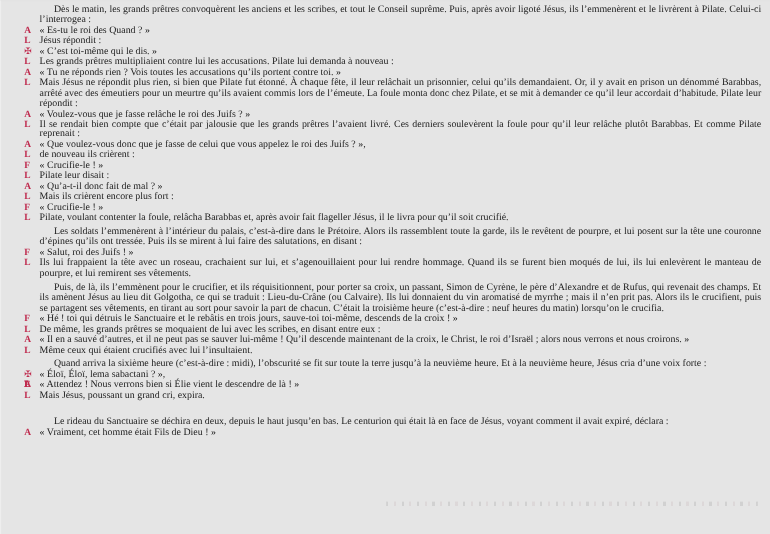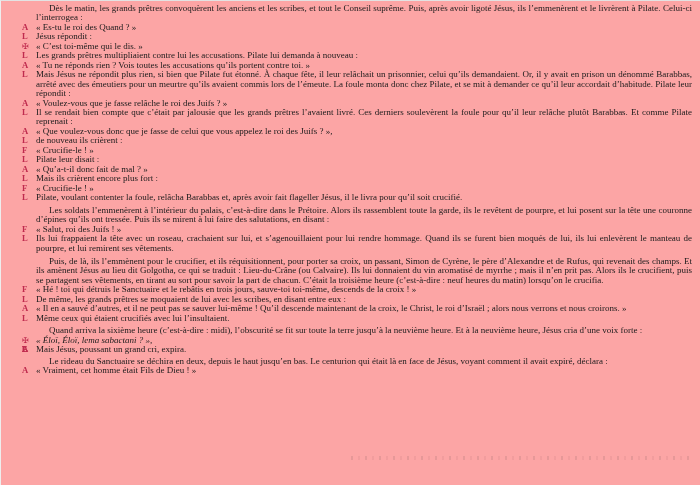--- a/index.html
+++ b/index.html
@@ -4,21 +4,21 @@
 <style>
   html, body {
     margin: 0;
     padding: 0;
     background: #ffffff;
   }
   .page {
     position: relative;
     width: 700px;
     height: 485px;
-    background: #fca5a5;
+    background: #e5e5e5;
     overflow: hidden;
     border-top: 1px solid #e3e3e3;
     border-left: 1px solid #eeeeee;
     font-family: "Liberation Serif", "DejaVu Serif", serif;
     color: var(--text-color, #1b1b1b);
   }
   .passage {
     margin: 3px 9px 0 35px;
     font-size: 9px;
     line-height: 9.45px;
@@ -42,24 +42,23 @@
     left: -14px;
   }
   .narration {
     text-indent: 13px;
     margin-top: 3.5px;
   }
   .narration.first {
     margin-top: 0;
   }
   .narration.gap-large {
-    margin-top: 2px;
+    margin-top: 14px;
   }
   .italic {
-    font-style: italic;
   }
   .showthrough {
     position: absolute;
     left: 350px;
     right: 12px;
     top: 455px;
     height: 4px;
     background: repeating-linear-gradient(90deg,
       rgba(40,40,40,0.10) 0px 2px,
       rgba(0,0,0,0) 2px 7px,
@@ -97,19 +96,19 @@
       <div class="block narration"><span class="text">Puis, de là, ils l’emmènent pour le crucifier, et ils réquisitionnent, pour porter sa croix, un passant, Simon de Cyrène, le père d’Alexandre et de Rufus, qui revenait des champs. Et ils amènent Jésus au lieu dit Golgotha, ce qui se traduit : Lieu-du-Crâne (ou Calvaire). Ils lui donnaient du vin aromatisé de myrrhe ; mais il n’en prit pas. Alors ils le crucifient, puis se partagent ses vêtements, en tirant au sort pour savoir la part de chacun. C’était la troisième heure (c’est-à-dire : neuf heures du matin) lorsqu’on le crucifia.</span></div>
       <div class="block speech"><span class="marker">F</span><span class="text">« Hé ! toi qui détruis le Sanctuaire et le rebâtis en trois jours, sauve-toi toi-même, descends de la croix ! »</span></div>
       <div class="block speech"><span class="marker">L</span><span class="text">De même, les grands prêtres se moquaient de lui avec les scribes, en disant entre eux :</span></div>
       <div class="block speech"><span class="marker">A</span><span class="text">« Il en a sauvé d’autres, et il ne peut pas se sauver lui-même ! Qu’il descende maintenant de la croix, le Christ, le roi d’Israël ; alors nous verrons et nous croirons. »</span></div>
       <div class="block speech"><span class="marker">L</span><span class="text">Même ceux qui étaient crucifiés avec lui l’insultaient.</span></div>
       <div class="block narration"><span class="text">Quand arriva la sixième heure (c’est-à-dire : midi), l’obscurité se fit sur toute la terre jusqu’à la neuvième heure. Et à la neuvième heure, Jésus cria d’une voix forte :</span></div>
       <div class="block speech"><span class="marker cross">✠</span><span class="text italic">« Éloï, Éloï, lema sabactani ? »,</span></div>
       <div class="block speech"><span class="marker">L</span></div>
       <div class="block speech"><span class="marker">F</span></div>
       <div class="block speech"><span class="marker">L</span></div>
-      <div class="block speech"><span class="marker">A</span></div>
+      <div class="block speech"><span class="marker">A</span><span class="text">« Attendez ! Nous verrons bien si Élie vient le descendre de là ! »</span></div>
       <div class="block speech"><span class="marker">L</span><span class="text">Mais Jésus, poussant un grand cri, expira.</span></div>
       <div class="block narration gap-large"><span class="text">Le rideau du Sanctuaire se déchira en deux, depuis le haut jusqu’en bas. Le centurion qui était là en face de Jésus, voyant comment il avait expiré, déclara :</span></div>
       <div class="block speech"><span class="marker">A</span><span class="text">« Vraiment, cet homme était Fils de Dieu ! »</span></div>
     </div>
   <div class="showthrough"></div>
 </div>
 
 </body></html>

